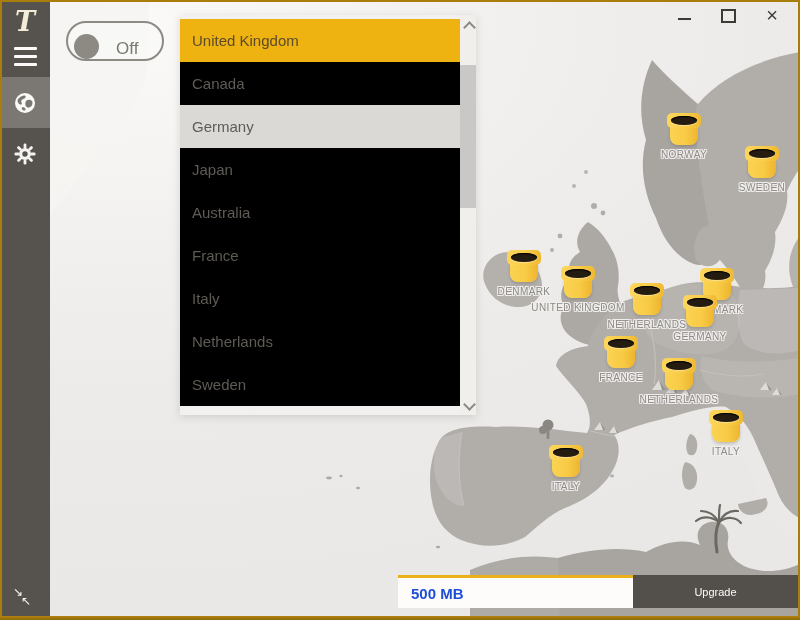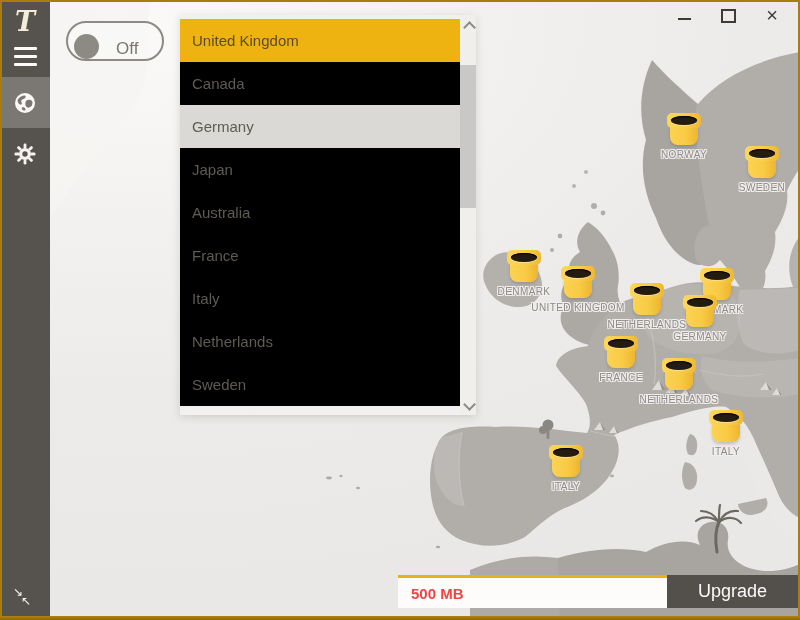--- a/index.html
+++ b/index.html
@@ -68,23 +68,23 @@
   .scrollbar{position:absolute;left:280px;top:0;width:16px;height:400px;background:#f0efec;}
   .scroll-thumb{position:absolute;left:0;top:50px;width:16px;height:143px;background:#c9c8c6;cursor:pointer;}
   .chev{position:absolute;left:5px;width:7px;height:7px;border-left:2px solid #8d8a86;border-top:2px solid #8d8a86;cursor:pointer;}
   .chev.up{top:8px;transform:rotate(45deg);}
   .chev.down{bottom:6px;transform:rotate(225deg);}
 
   
   .data-bar{position:absolute;left:398px;top:575px;right:2px;height:33px;display:flex;z-index:9;}
   .data-left{flex:1;background:#fdfcfb;border-top:3px solid #e9b117;display:flex;align-items:center;
     padding-left:13px;font-size:15px;color:#6d6963;box-sizing:border-box;}
-  .data-left b{color:#ef4444;margin-right:23px;}
-  .upgrade-btn{width:131px;background:#53504b;color:#fbfafa;display:flex;align-items:center;justify-content:center;
-    font-size:18px;cursor:pointer;}
+  .data-left b{color:#1d4ed8;margin-right:23px;}
+  .upgrade-btn{width:165px;background:#53504b;color:#fbfafa;display:flex;align-items:center;justify-content:center;
+    font-size:11px;cursor:pointer;}
 </style>
 </head>
 <body>
 
 <div class="window">
 
   <div class="map-layer">
     <svg width="800" height="620" viewBox="0 0 800 620">
 
       <path d="M 50,0 L 150,0 C 146,28 152,58 144,84 C 134,112 114,132 98,152 C 82,174 66,196 50,216 Z" fill="#f6f4f2" opacity="0.85"></path>

